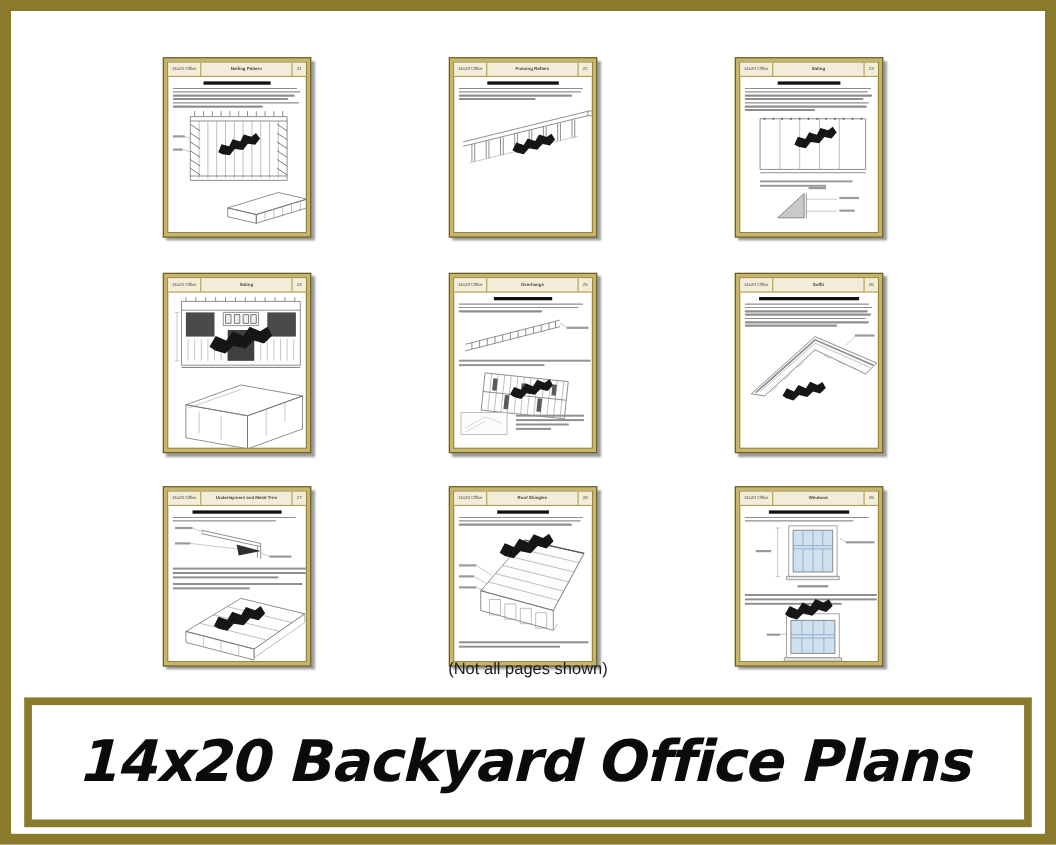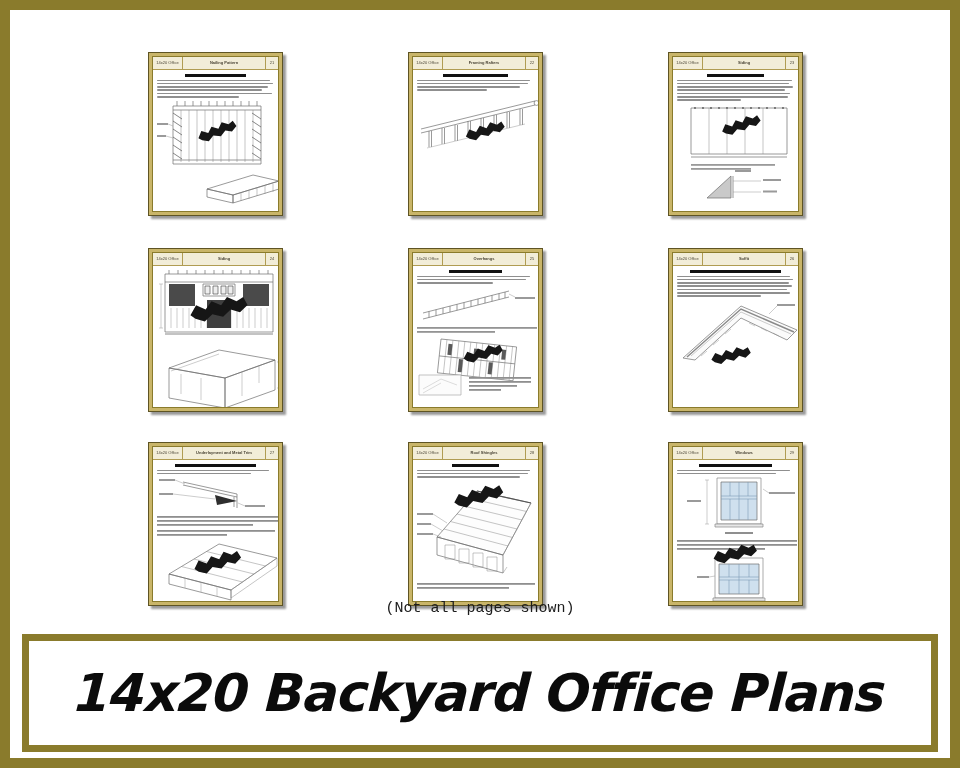--- a/index.html
+++ b/index.html
@@ -34,21 +34,21 @@
   .pbody { flex:1; padding:3px 4px 2px 4px; overflow:hidden; }
   .hline { height:2.5px; background:#111; margin:1px auto 3px auto; }
   .tl { height:1.6px; background:#8f8f8f; border-radius:1px; margin-bottom:1.7px; }
   svg.art { display:block; margin:1px auto 0 auto; }
   svg.art path, svg.art line, svg.art rect, svg.art circle, svg.art polyline {
     vector-effect:non-scaling-stroke;
   }
   
   #caption {
     position:absolute; left:0; top:590px; width:100%;
-    text-align:center; font-size:15px; color:#1c1c1c;font-family:Liberation Mono, monospace;
+    text-align:center; font-size:15px; color:#1c1c1c;
   }
   #banner {
     position:absolute; left:12px; top:624px; width:916px; height:118px;
     border:7px solid #8A7B2C; background:#ffffff;
     display:flex; align-items:center; justify-content:center;
   }
   #banner .title {
     font-family:"DejaVu Sans", sans-serif;
     font-style:italic; font-weight:bold; font-size:52px;
     color:#0b0b0b; white-space:nowrap; letter-spacing:-1px;

